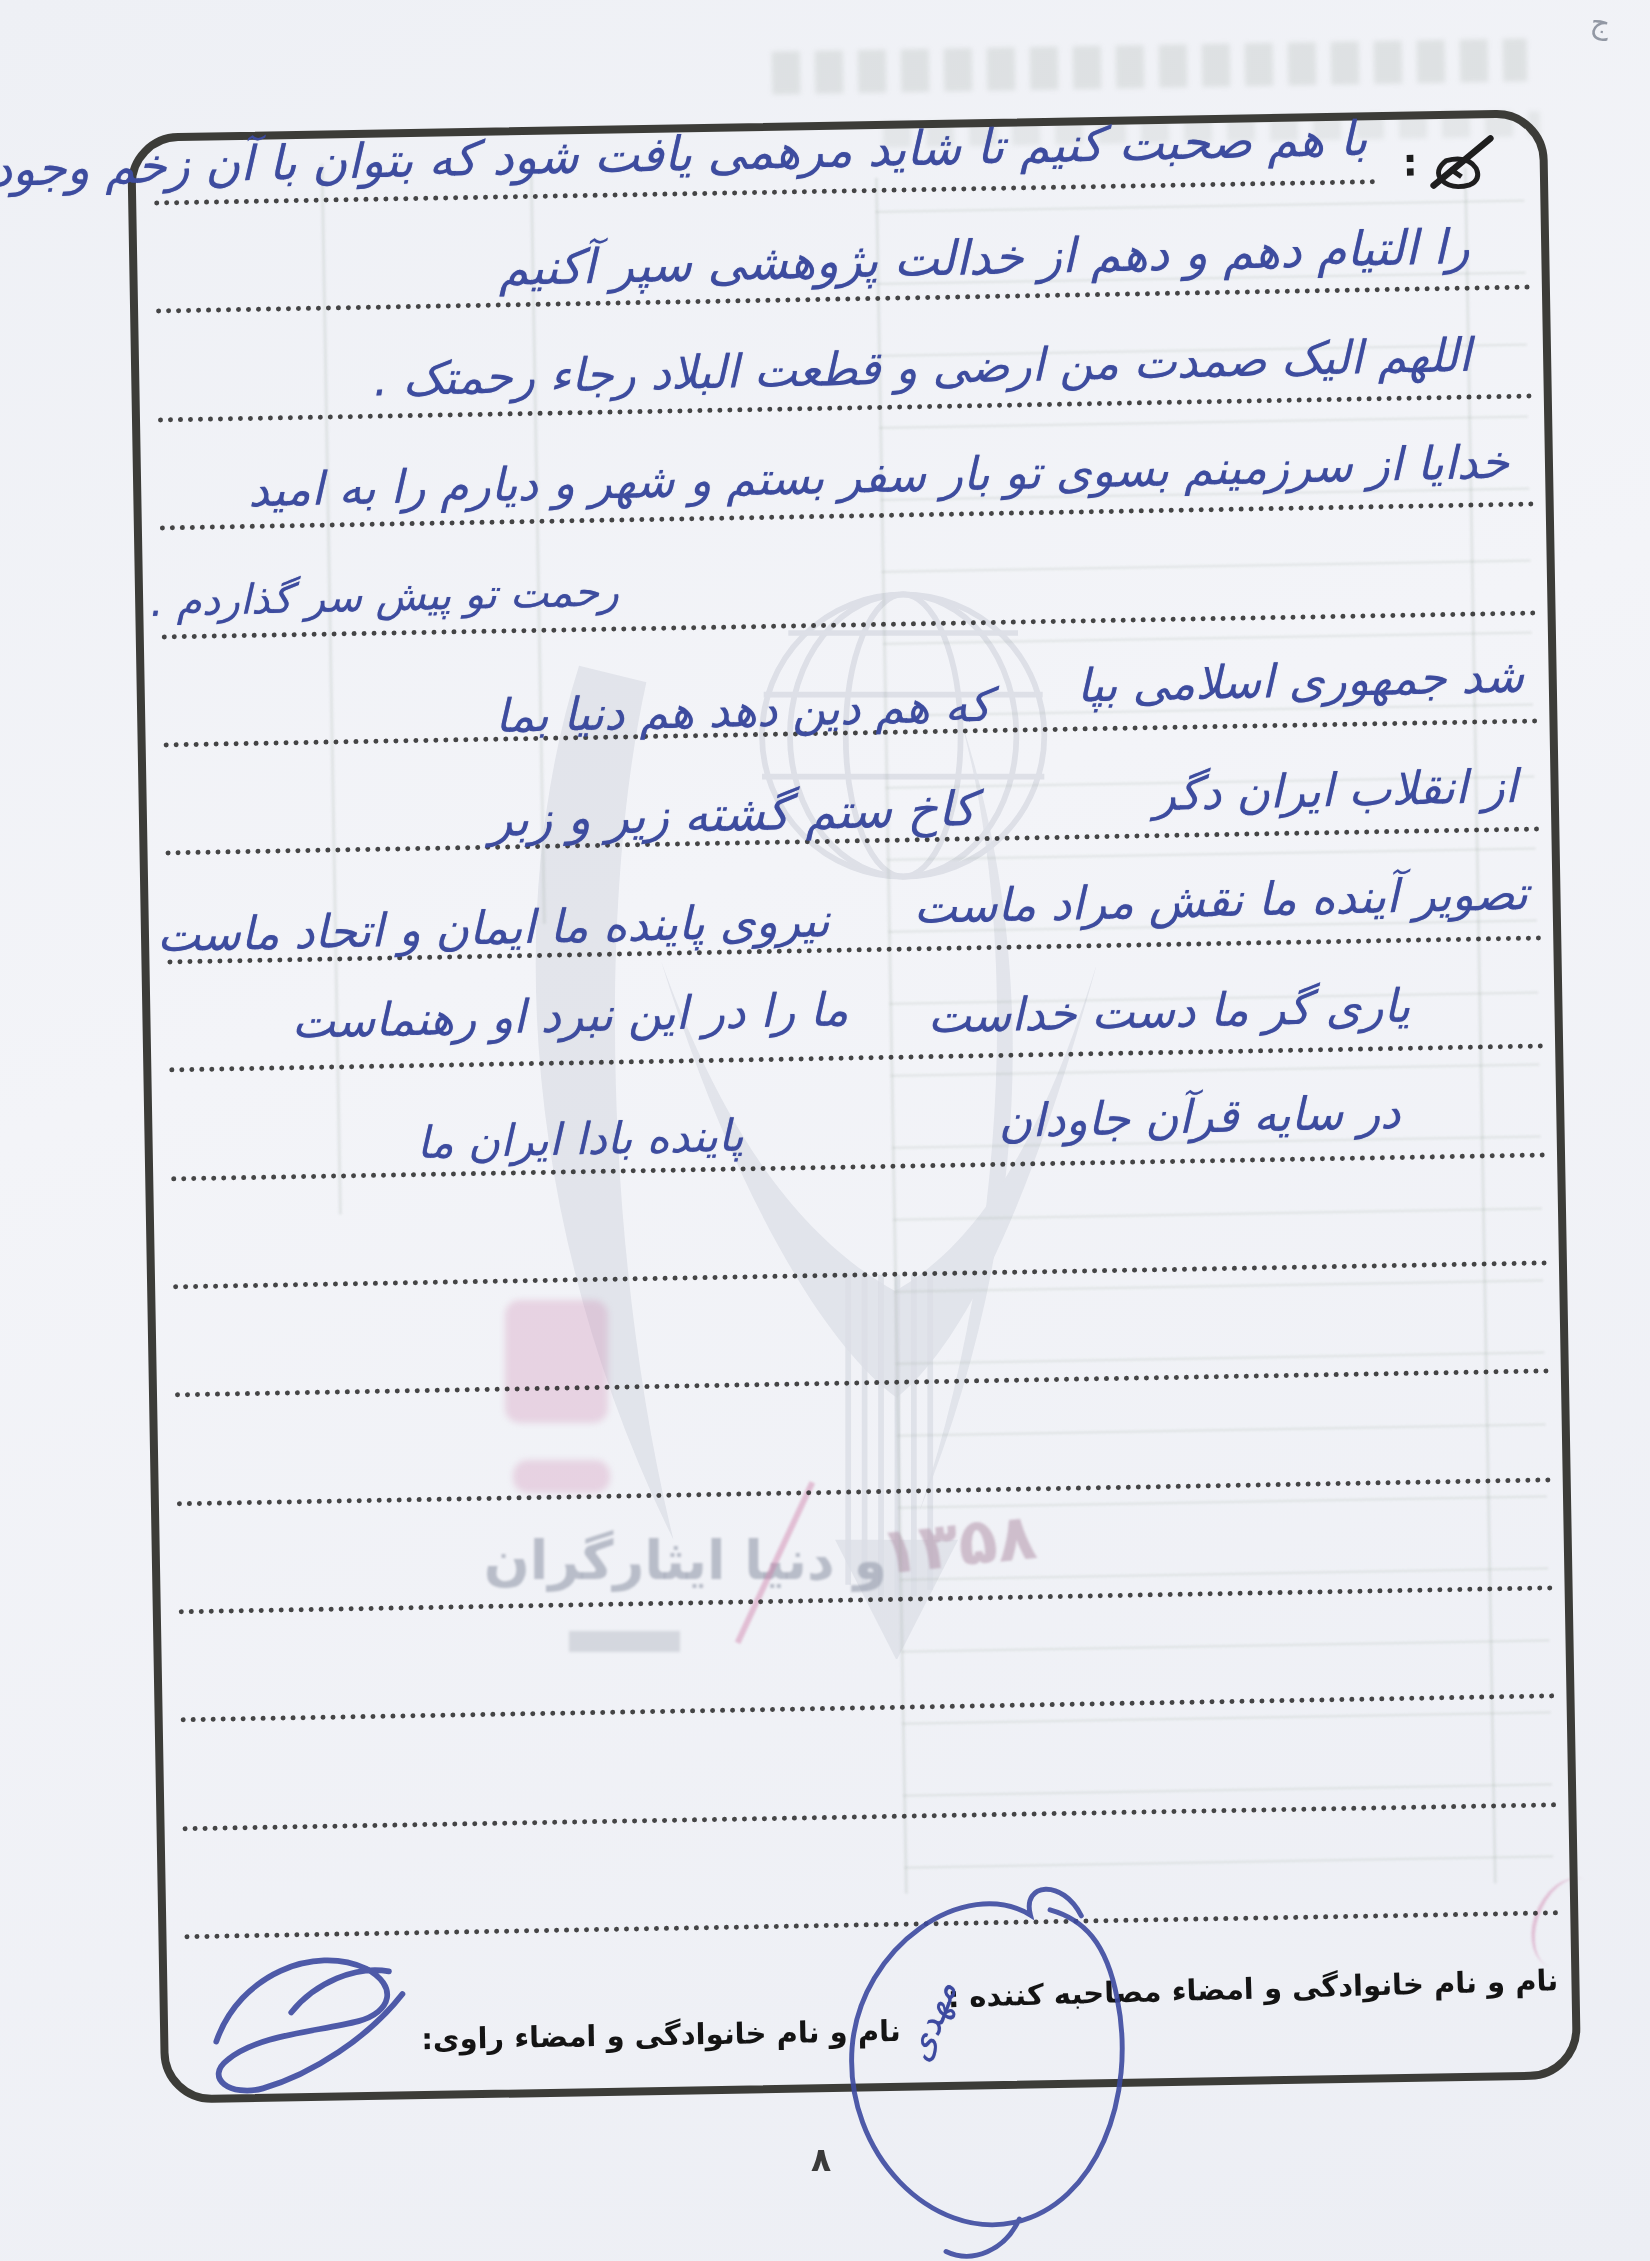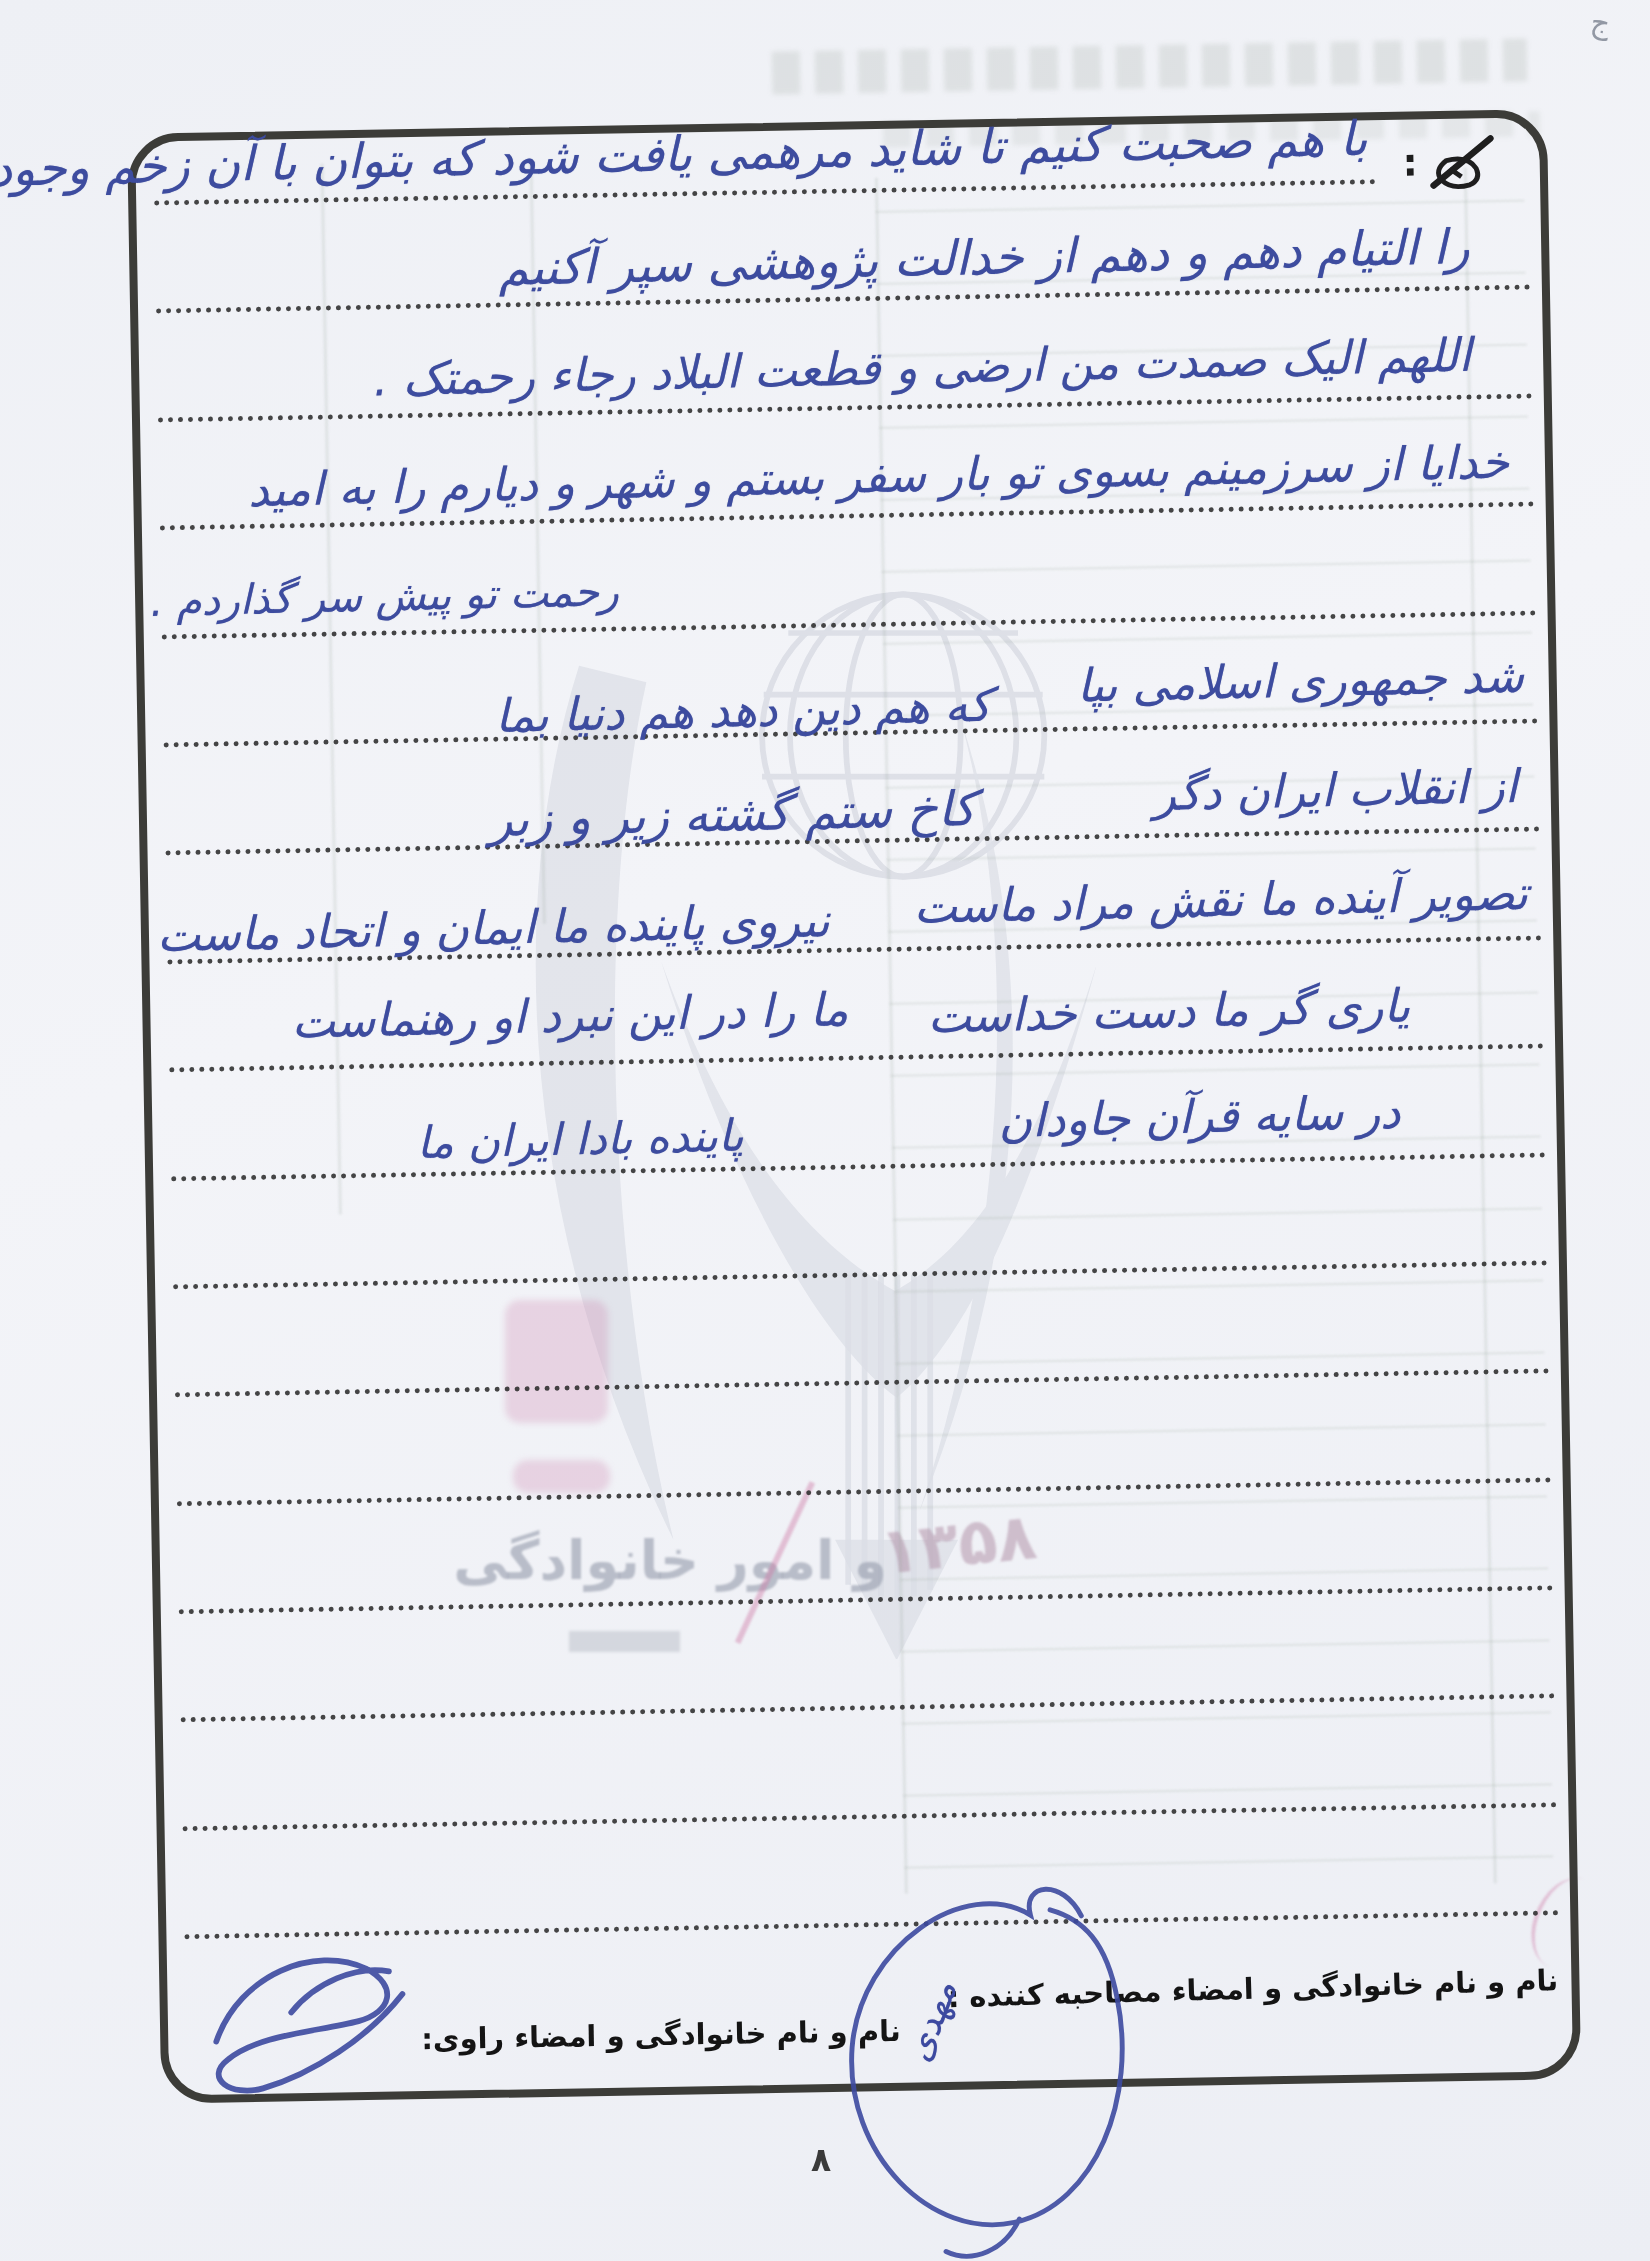--- a/index.html
+++ b/index.html
@@ -70,21 +70,21 @@
     <path d="M150,120 C55,420 85,820 265,1185 C185,860 170,420 232,140 Z"></path>
     <path d="M615,185 C712,480 700,820 565,1150 C668,840 690,460 615,185 Z"></path>
     <path d="M250,480 C330,700 425,820 535,882 C645,820 720,680 782,480
              C705,760 625,940 537,1012 C440,940 330,740 250,480 Z"></path>
     <path d="M462,1185 L537,1332 L612,1185 Z"></path>
   </g>
   <g stroke="#c9cdd7" stroke-width="7" opacity=".8">
     <path d="M478,862 V1240 M498,862 V1248 M518,862 V1254 M538,862 V1258 M558,862 V1254 M578,862 V1246"></path>
   </g>
 </svg>
-<div class="wm-caption" style="left:501px;top:1529px;width:386px;font-size:54px;">و امور خانوادگی</div>
+<div class="wm-caption" style="left:501px;top:1529px;width:386px;font-size:54px;">و دنیا ایثارگران</div>
 <div class="wm-year" style="left:880px;top:1507px;font-size:64px;">۱۳۵۸</div>
 <div class="gray-bar" style="left:569px;top:1631px;width:111px;height:21.3px;"></div>
 <div class="pink-blob" style="left:505px;top:1300px;width:103px;height:123px;"></div>
 <div class="pink-blob" style="left:513px;top:1460px;width:97px;height:33px;"></div>
 <div class="pink-slash" style="left:772px;top:1474px;width:5.7px;height:177px;"></div>
 <div class="pink-arc" style="left:1534px;top:1876px;width:62px;height:94px;"></div>
 
 <div class="frame">
 
   <div class="bleed-rows-table" style="left:739px;top:82px;width:649px;height:1724px;"></div>

